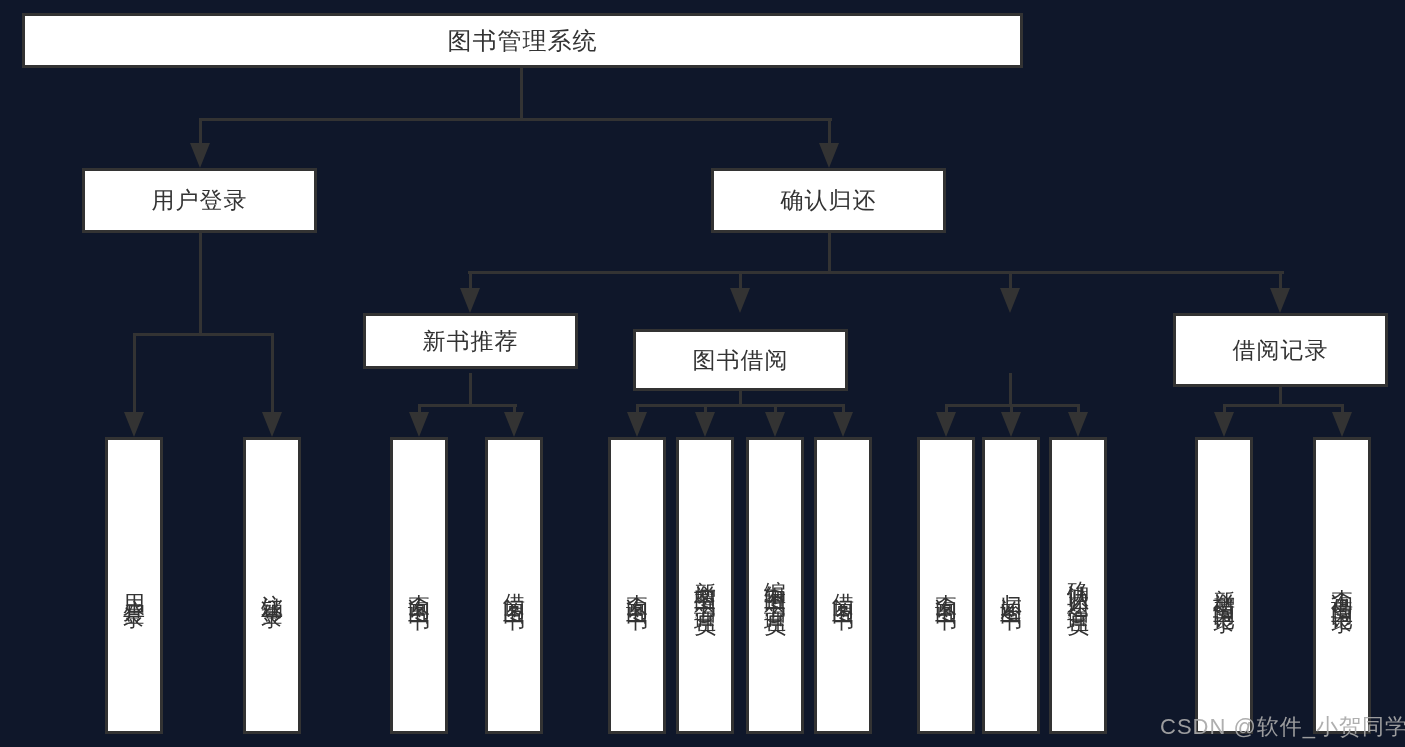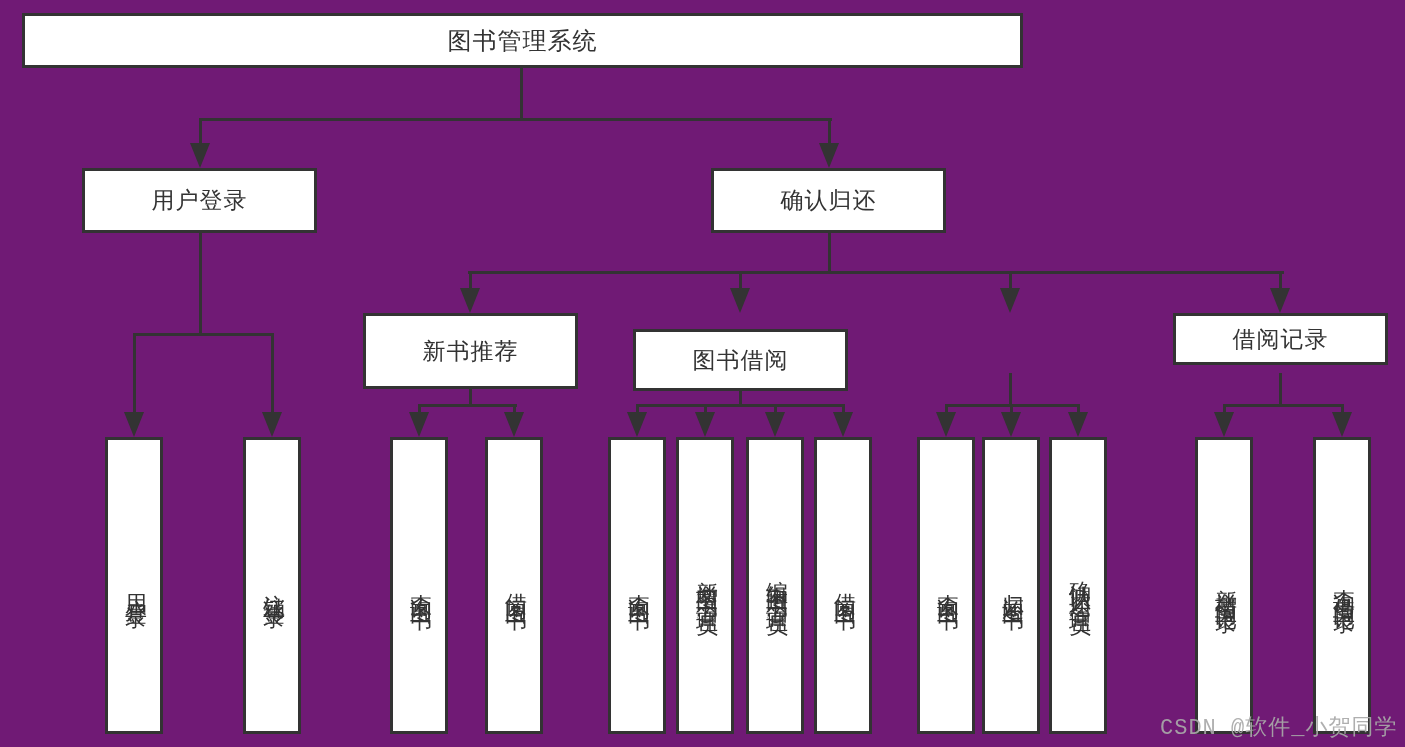--- a/index.html
+++ b/index.html
@@ -5,23 +5,22 @@
   html, body {
     margin: 0;
     padding: 0;
     background: #ffffff;
     font-family: "Liberation Sans", "DejaVu Sans", sans-serif;
   }
   .canvas {
     position: relative;
     width: 1405px;
     height: 747px;
-    background: #701a75;
+    background: #0f172a;
     overflow: hidden;
-    font-family: Liberation Mono, monospace;
   }
   .line {
     position: absolute;
     background: #333333;
   }
   .arrow {
     position: absolute;
     width: 0;
     height: 0;
     border-left: 10px solid transparent;
@@ -140,27 +139,27 @@
     <span>图书管理系统</span>
   </div>
 
   <div class="hbox" style="left:82px; top:168px; width:235px; height:65px;">
     <span>用户登录</span>
   </div>
   <div class="hbox" style="left:711px; top:168px; width:235px; height:65px;">
     <span>确认归还</span>
   </div>
 
-  <div class="hbox" style="left:363px; top:313px; width:215px; height:76px;">
+  <div class="hbox" style="left:363px; top:313px; width:215px; height:56px;">
     <span>新书推荐</span>
   </div>
   <div class="hbox" style="left:633px; top:313px; width:215px; height:62px;margin-top:16px;">
     <span>图书借阅</span>
   </div>
-  <div class="hbox" style="left:1173px; top:313px; width:215px; height:52px;">
+  <div class="hbox" style="left:1173px; top:313px; width:215px; height:74px;">
     <span>借阅记录</span>
   </div>
 
   <div class="vbox" style="left:105px;">
     <span class="vtext">用户登录</span>
   </div>
   <div class="vbox" style="left:243px;">
     <span class="vtext">注销登录</span>
   </div>
   <div class="vbox" style="left:390px;">

